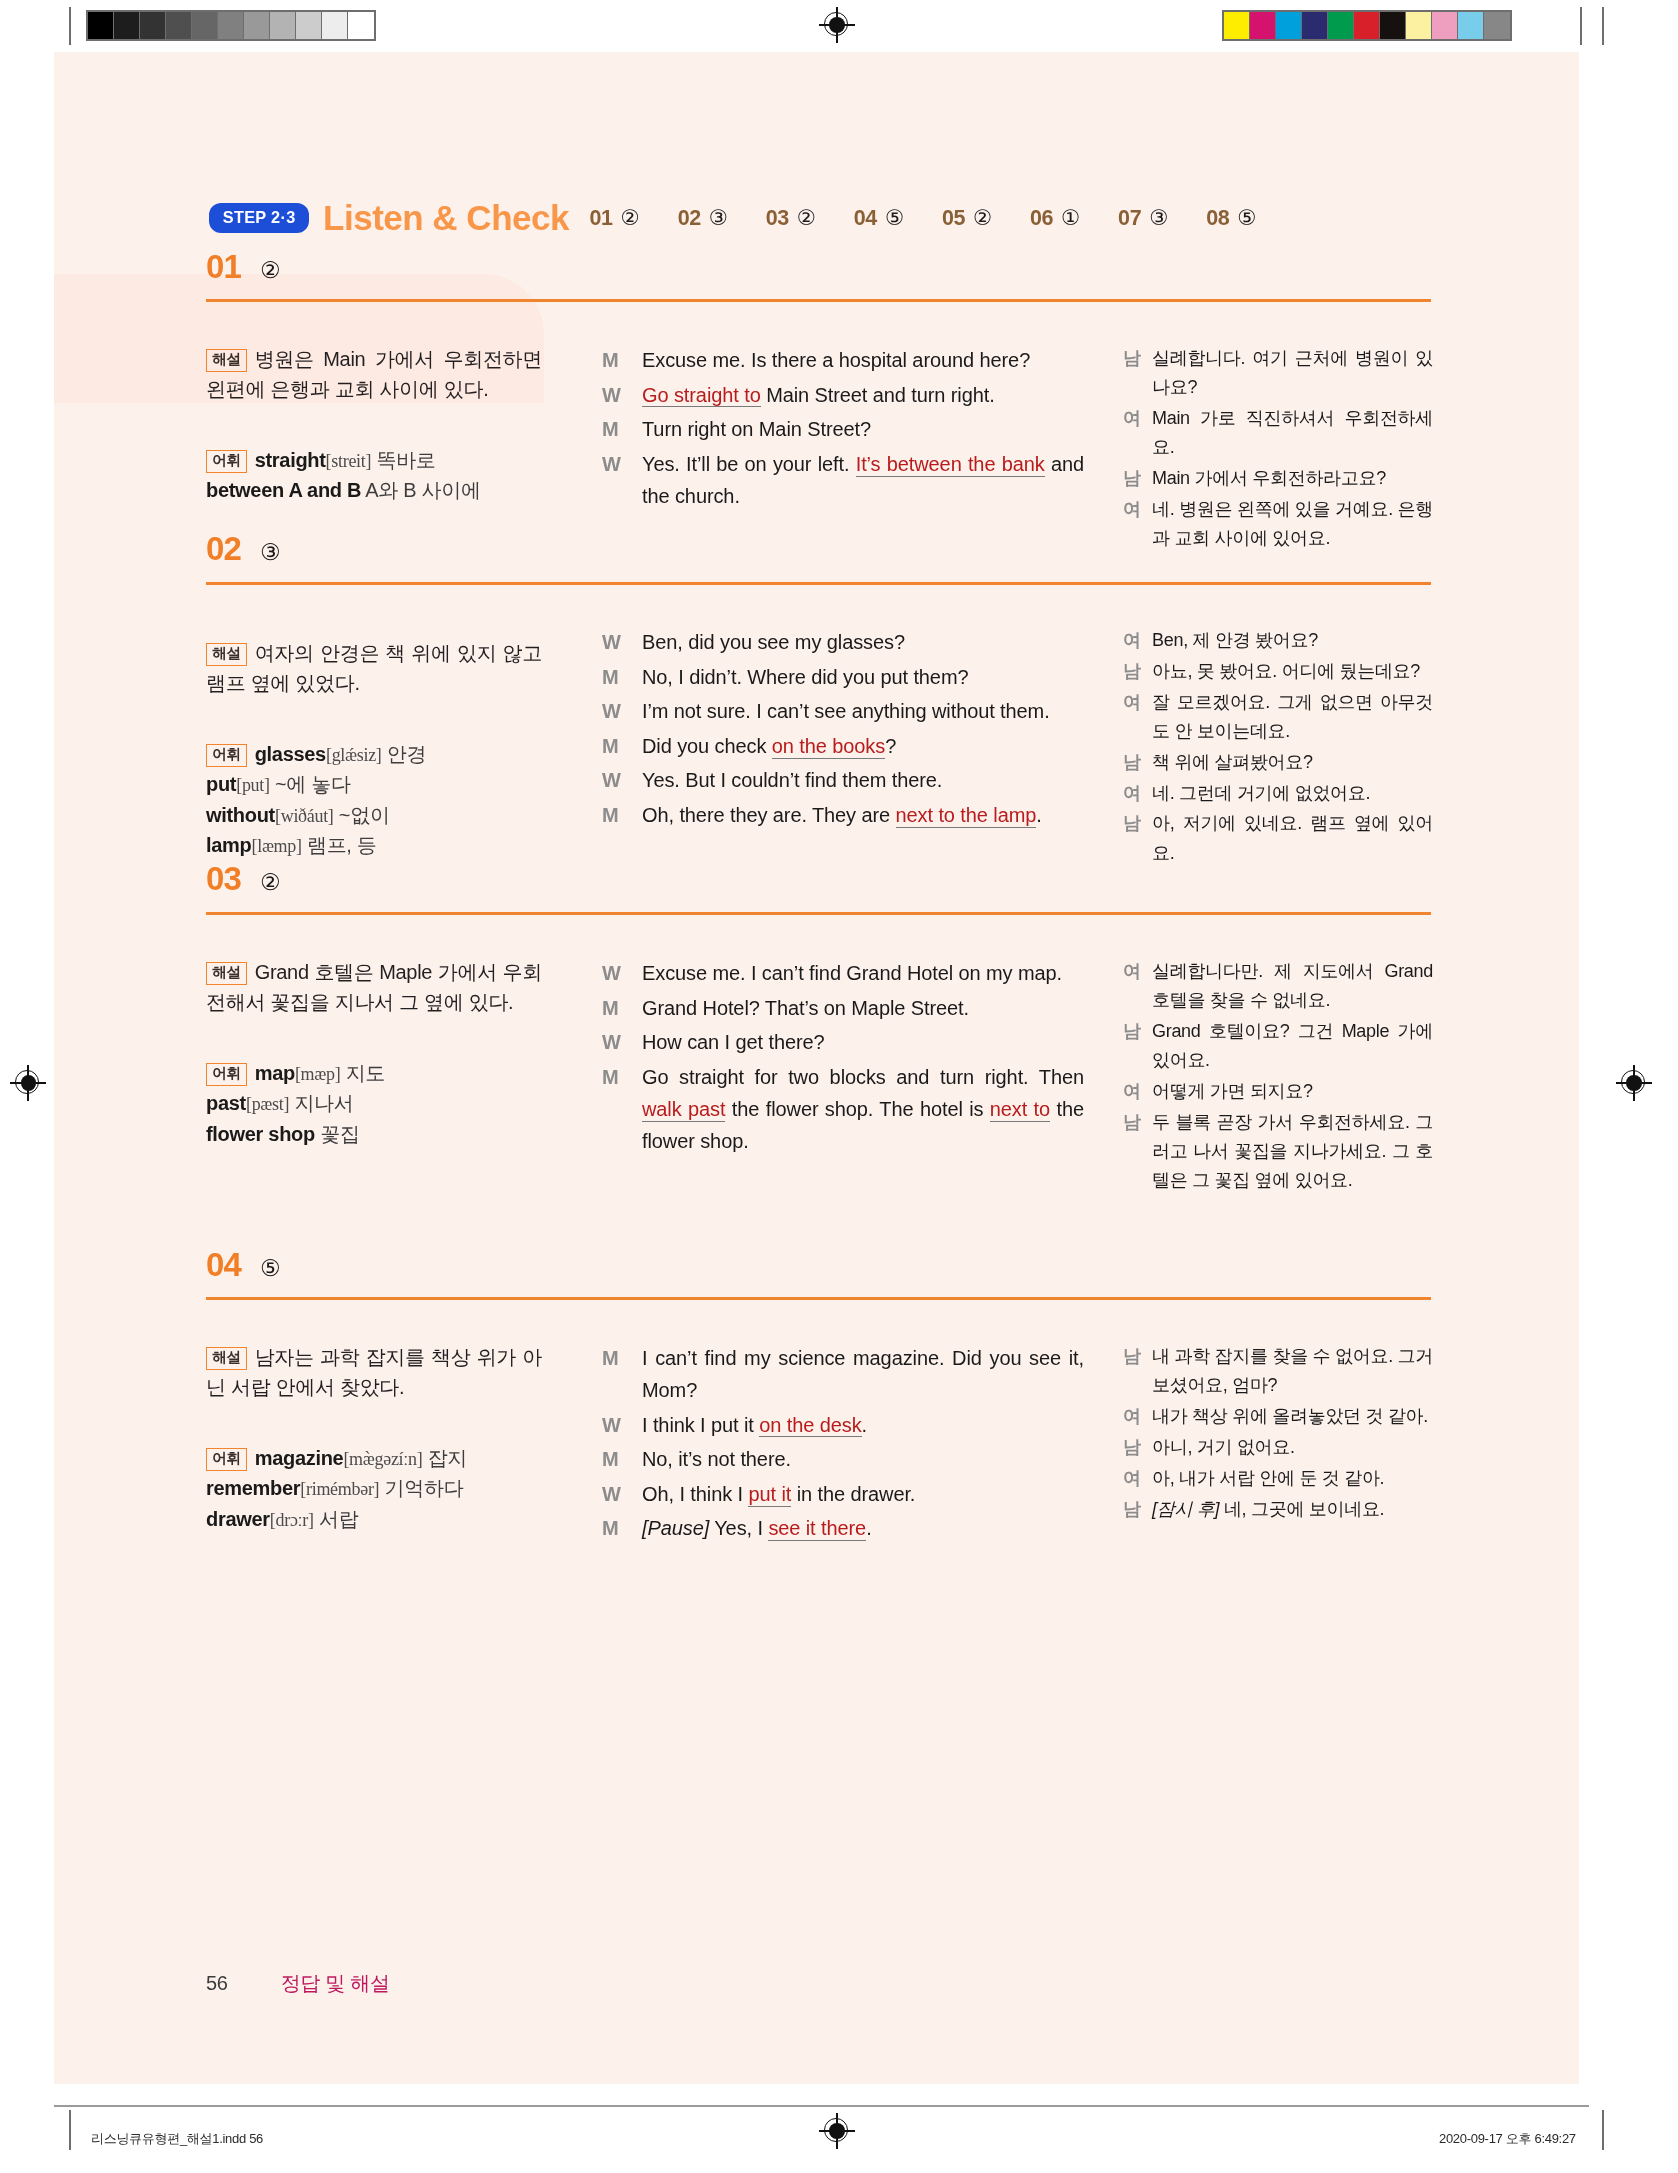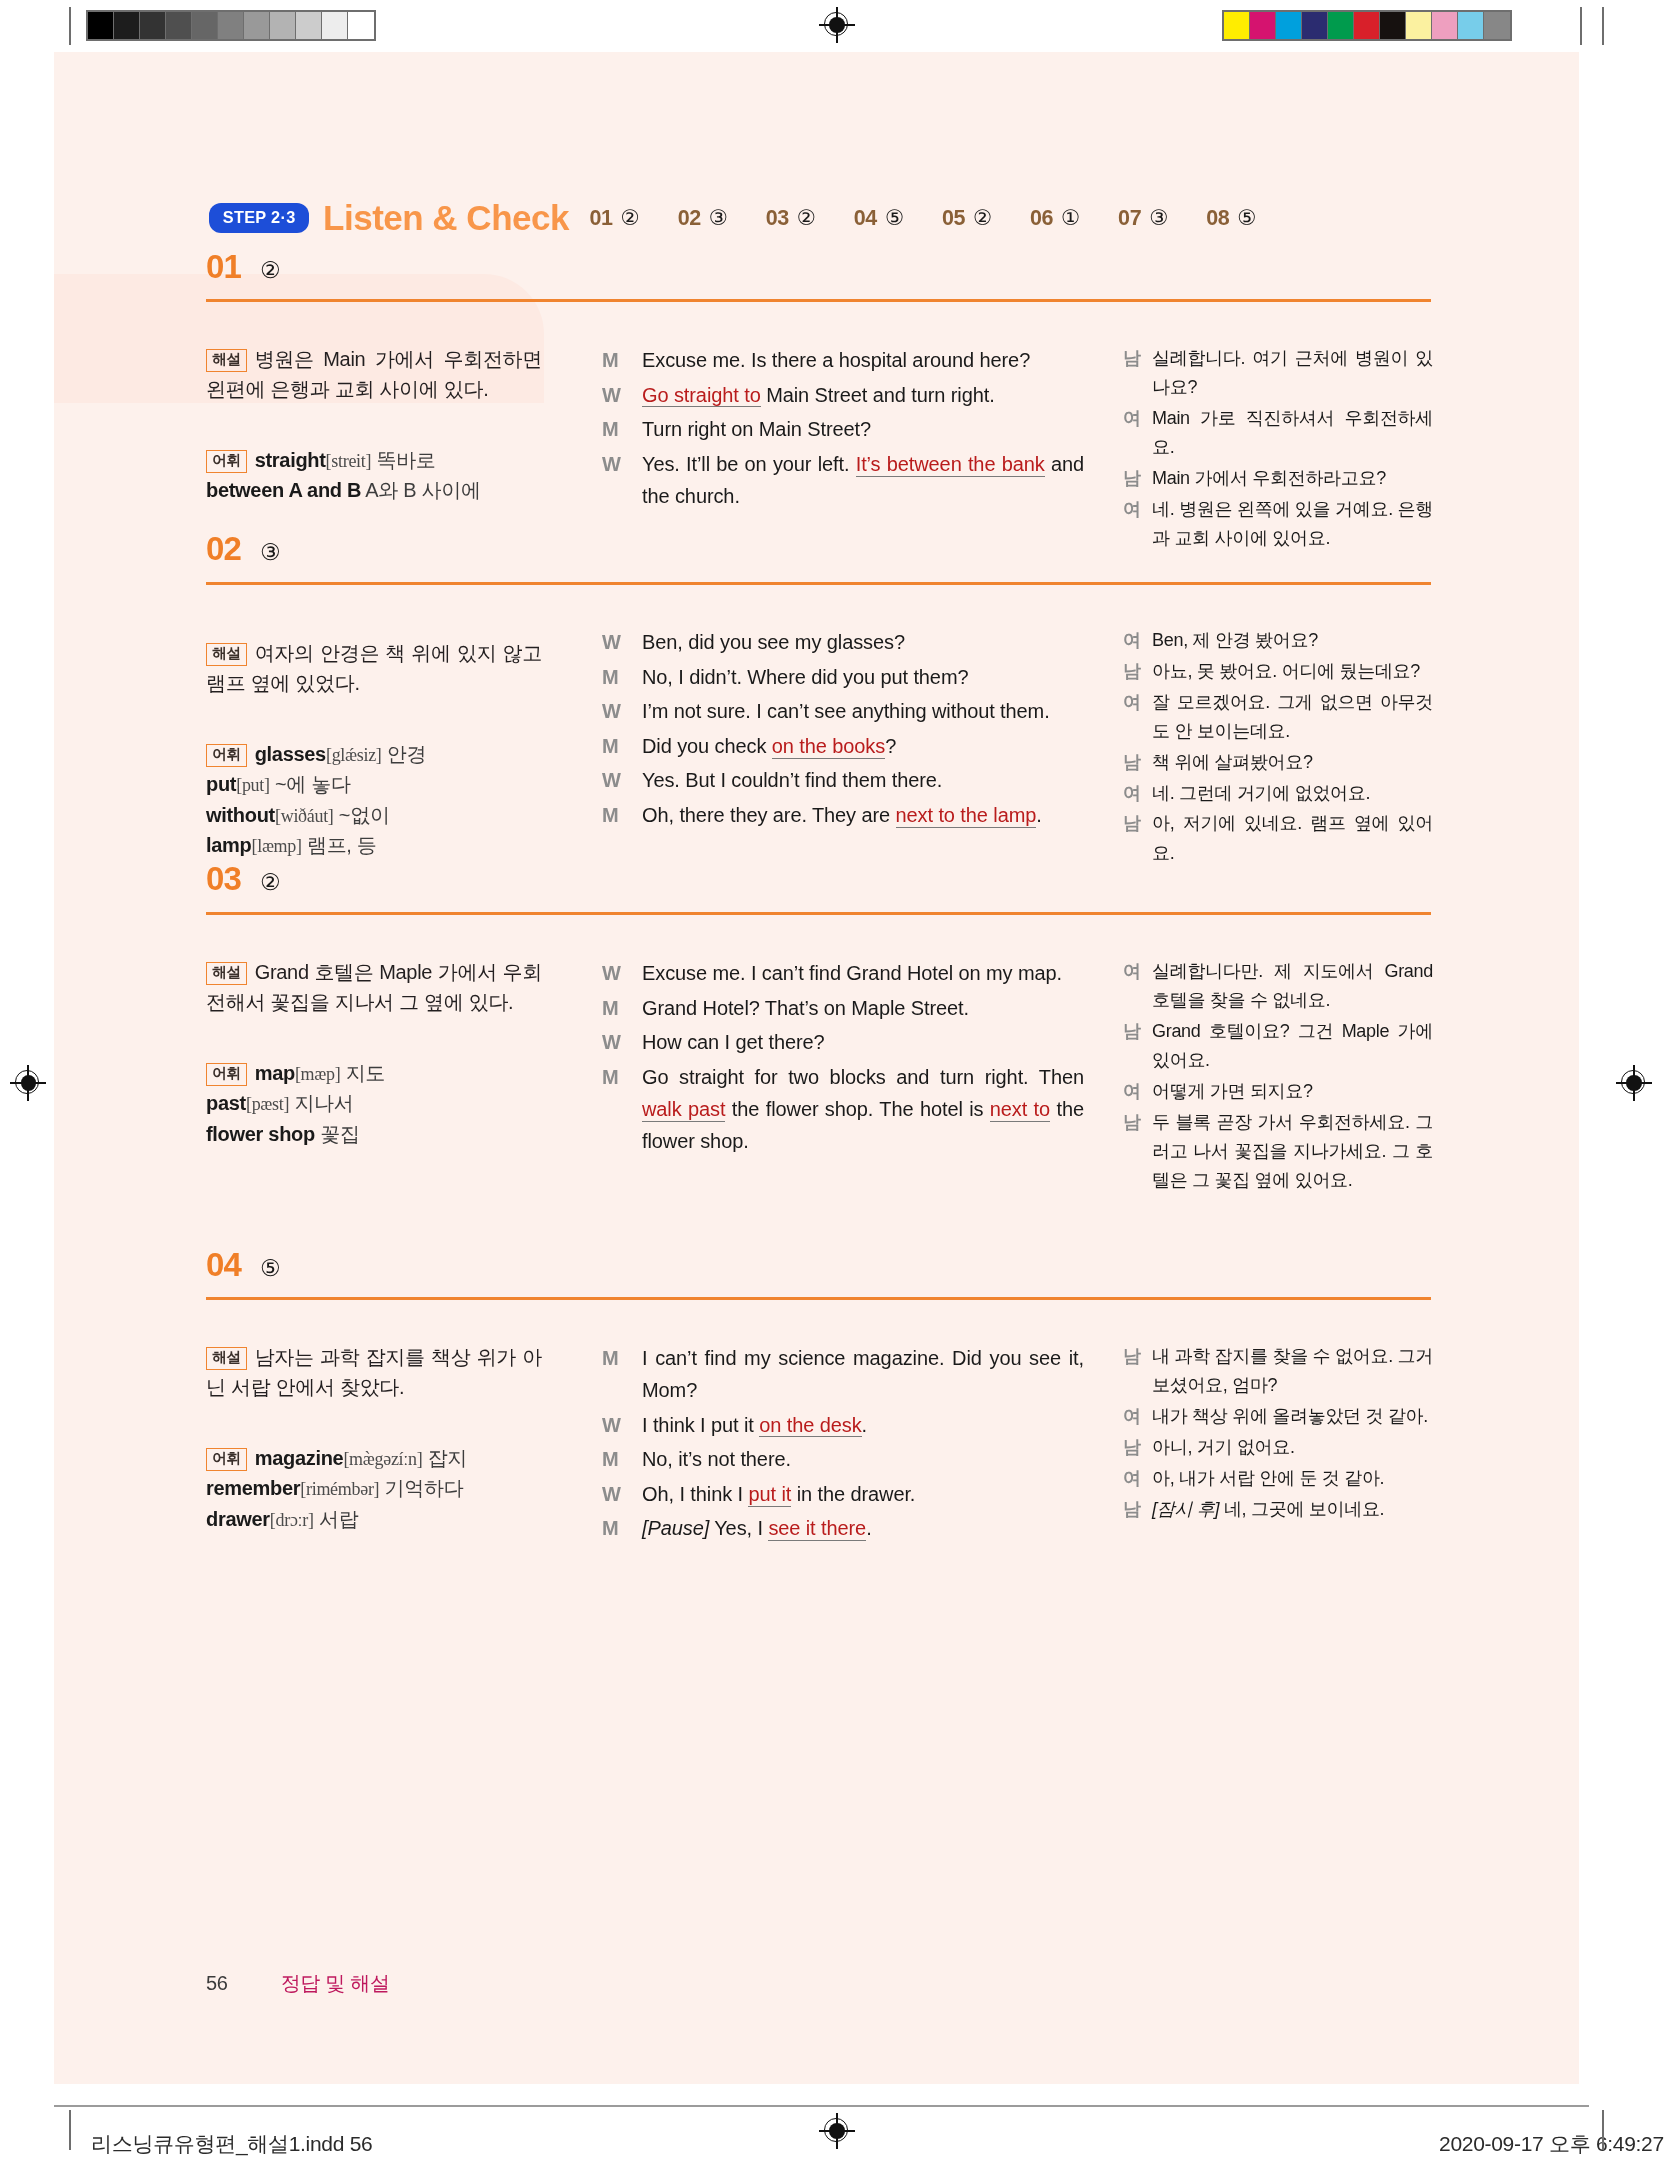--- a/index.html
+++ b/index.html
@@ -108,21 +108,21 @@
   }
   .kutt{font-size:18px;color:#1a1a1a;line-height:1.62;letter-spacing:-0.3px;text-align:justify;}
   .kutt em{font-style:italic;}
 
   
   .pagefoot{position:absolute;left:206px;top:1970px;display:flex;align-items:baseline;}
   .pagenum{font-size:20px;color:#3b3b3b;letter-spacing:-0.3px;}
   .pagelabel{font-size:20px;color:#be185d;margin-left:53px;letter-spacing:-0.3px;}
 
   
-  .slug{position:absolute;top:2130px;font-size:21px;color:#2b2b2b;letter-spacing:-0.3px;white-space:nowrap;}
+  .slug{position:absolute;top:2130px;font-size:13px;color:#2b2b2b;letter-spacing:-0.3px;white-space:nowrap;}
   #slug-file{left:91px;}
   #slug-date{left:1439px;}
   .slug-rule{position:absolute;left:54px;top:2105px;width:1535px;height:1.7px;background:#9b9b9b;}
 </style>
 </head>
 <body>
 
 <div class="page-white"></div>
 <div class="page-cream"></div>
 <div class="right-white"></div>

